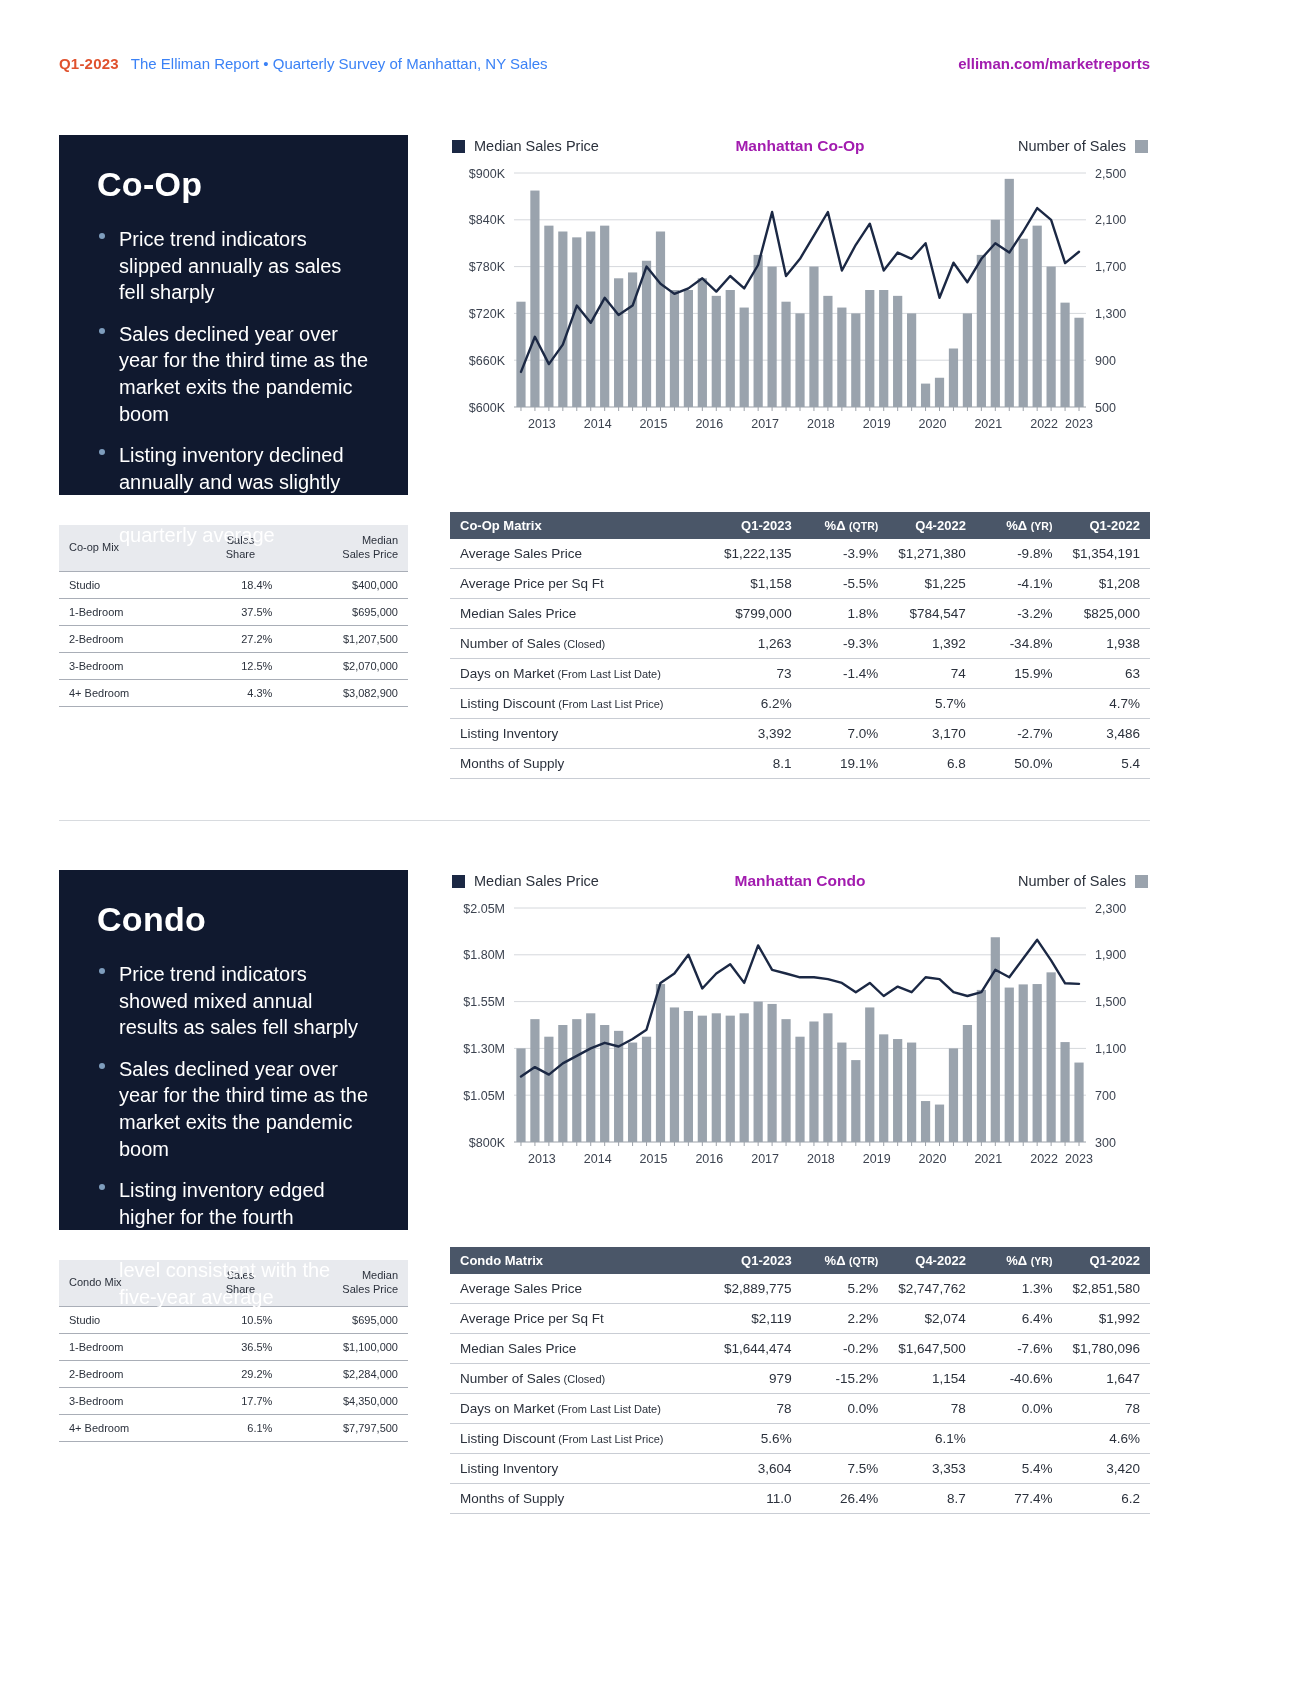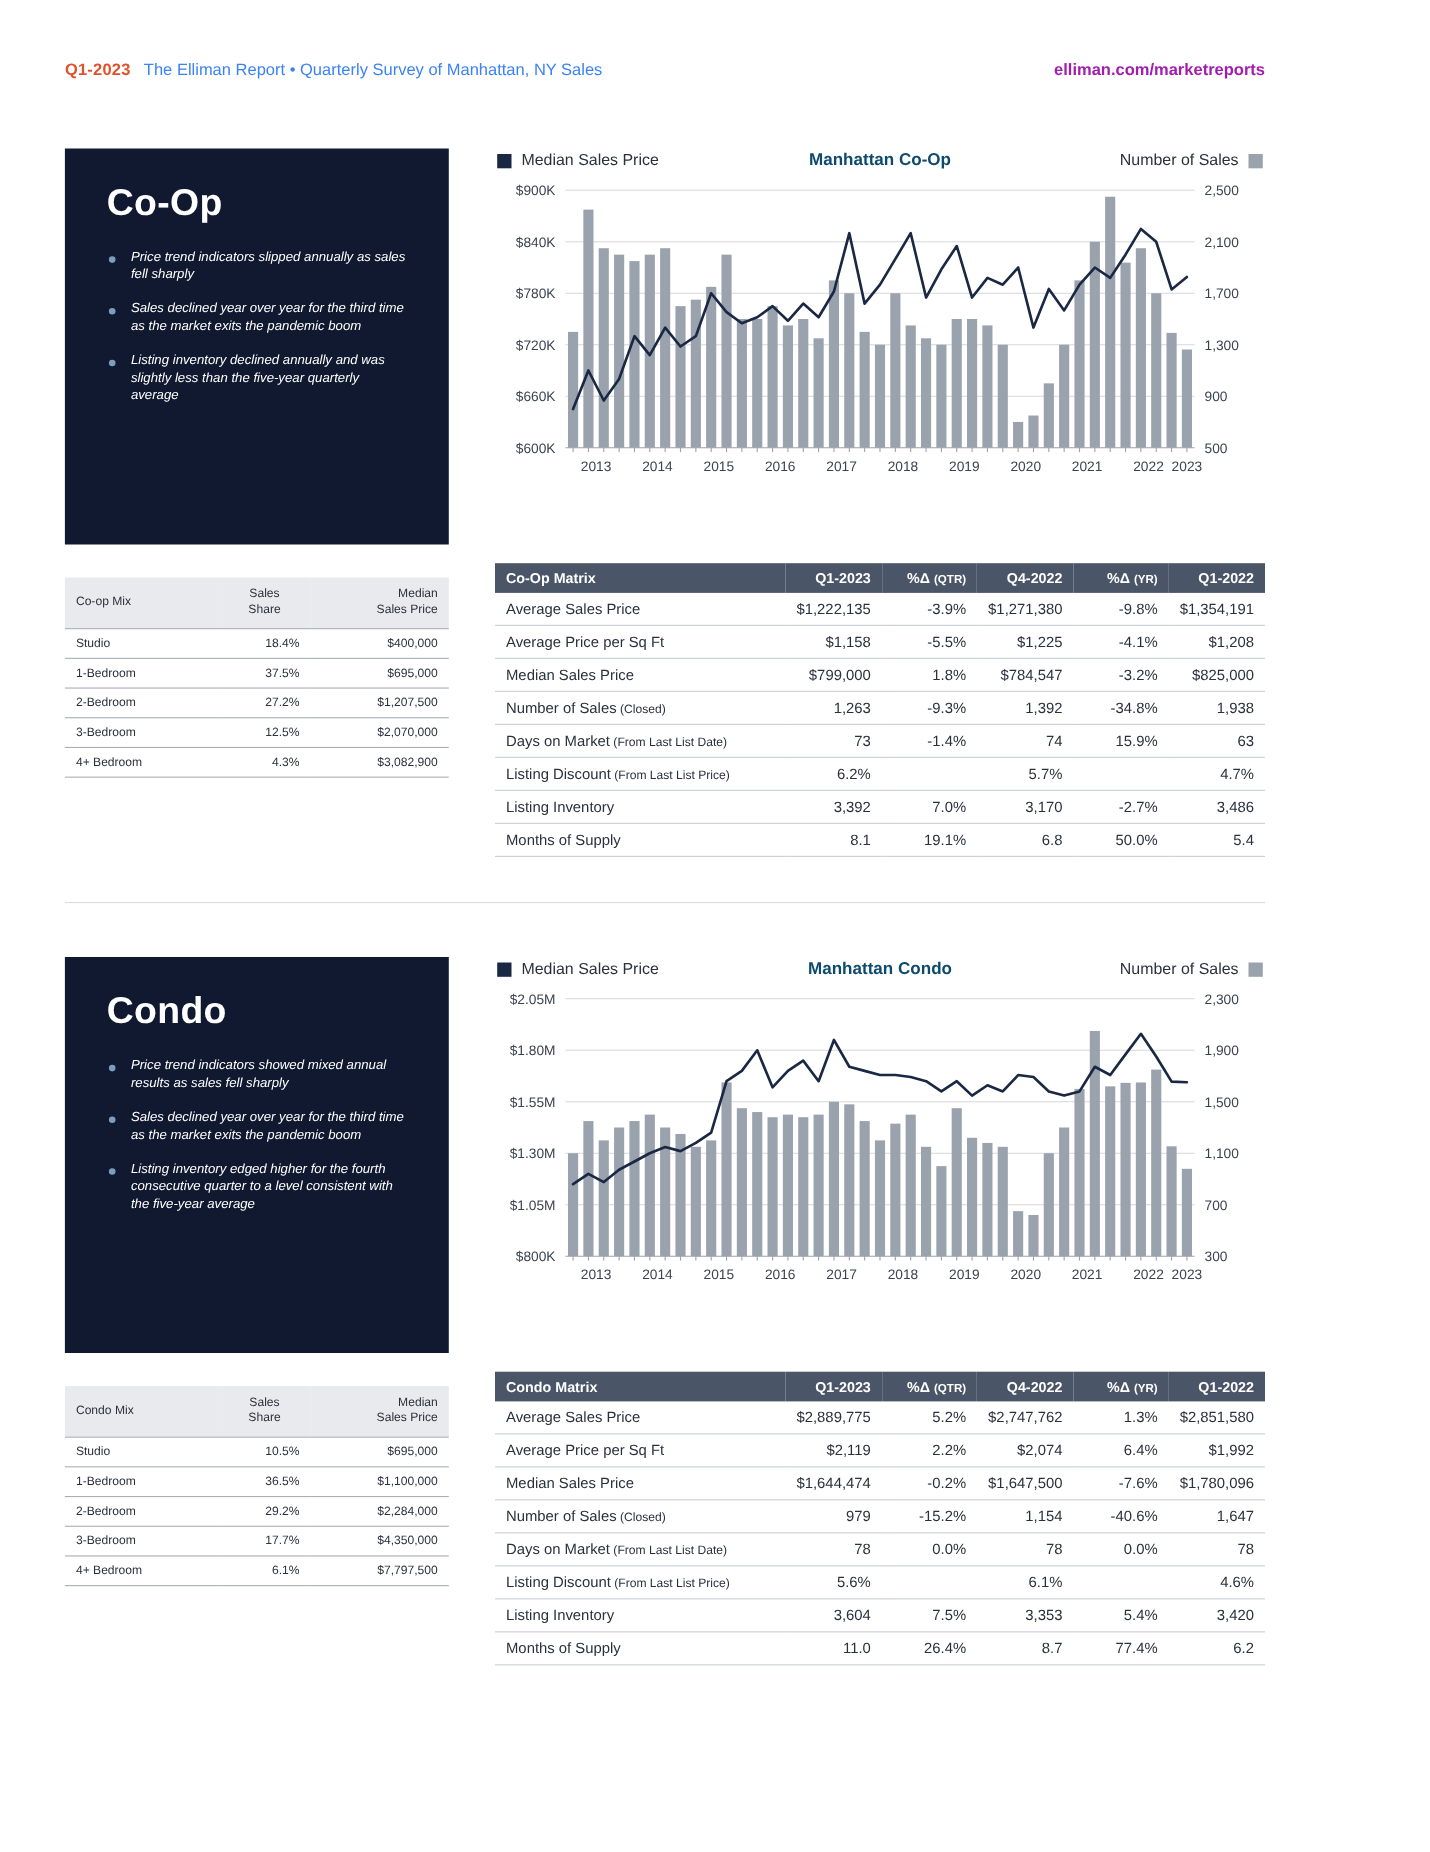--- a/index.html
+++ b/index.html
@@ -27,21 +27,21 @@
   .sect{position:absolute;left:59px;width:1091px;display:flex;}
   #coop-section{top:135px;}
   #condo-section{top:870px;}
   .left-col{width:349px;margin-right:42px;flex:none;}
   .right-col{width:700px;flex:none;}
 
   
   .dark-box{background:var(--dark-navy);height:360px;padding:30px 36px 20px 38px;color:#ffffff;}
   .dark-box h2{font-size:34px;font-weight:bold;letter-spacing:.3px;margin-bottom:22px;}
   .dark-box ul{list-style:none;}
-  .dark-box li{position:relative;padding-left:22px;font-size:12px;line-height:1.33;margin-bottom:15px;font-style:italic;}
+  .dark-box li{position:relative;padding-left:22px;font-size:20px;line-height:1.33;margin-bottom:15px;}
   .dark-box li .dot{position:absolute;left:2px;top:7px;width:6px;height:6px;border-radius:50%;background:var(--bullet-blue);}
 
   
   .mix-table{width:100%;border-collapse:collapse;margin-top:30px;font-size:11px;color:#2b313c;}
   .mix-table th{background:var(--mix-header-bg);font-weight:normal;padding:9px 10px;vertical-align:middle;white-space:pre-line;line-height:1.25;border-bottom:1px solid #a9aeb7;}
   .mix-table th.c0{text-align:left;width:40%;}
   .mix-table th.c1{text-align:center;width:24%;}
   .mix-table th.c2{text-align:right;width:36%;}
   .mix-table td{padding:7px 10px;border-bottom:1px solid #a9aeb7;}
   .mix-table td.c0{text-align:left;}
@@ -55,21 +55,21 @@
   .matrix-table thead th .paren{font-size:10.5px;font-weight:bold;}
   .matrix-table td{padding:7px 10px;border-bottom:1px solid #c9cdd4;}
   .matrix-table td.c0{text-align:left;}
   .matrix-table td:not(.c0){text-align:right;}
   .matrix-table .note{font-size:11px;}
 
   
   .chart-head{display:flex;align-items:center;font-size:14.5px;color:#2b313c;margin-bottom:2px;padding:0 2px;height:22px;}
   .legend{display:flex;align-items:center;flex:1;}
   .legend-bars{justify-content:flex-end;}
-  .chart-title{font-weight:bold;font-size:15.5px;color:#0c4a6e;text-align:center;}
+  .chart-title{font-weight:bold;font-size:15.5px;color:#a21caf;text-align:center;}
   .sq{display:inline-block;width:13px;height:13px;flex:none;}
   .sq-navy{background:var(--line-navy);margin-right:9px;}
   .sq-gray{background:var(--bar-gray);margin-left:9px;}
   .chart-svg{display:block;width:700px;height:302px;}
   .axis-text text{font-size:12.5px;fill:#3c4350;font-family:"Liberation Sans", sans-serif;}
 
   
   .divider{position:absolute;left:59px;width:1091px;top:820px;height:0;border:none;border-top:1px solid #d8dbdf;}
 </style>
 </head>

